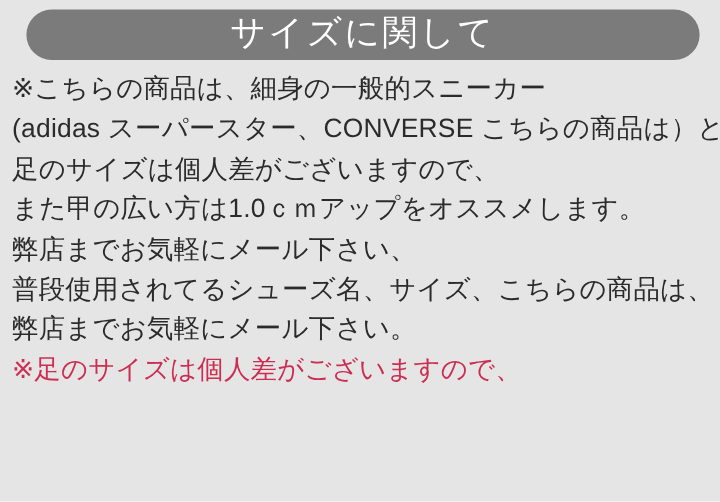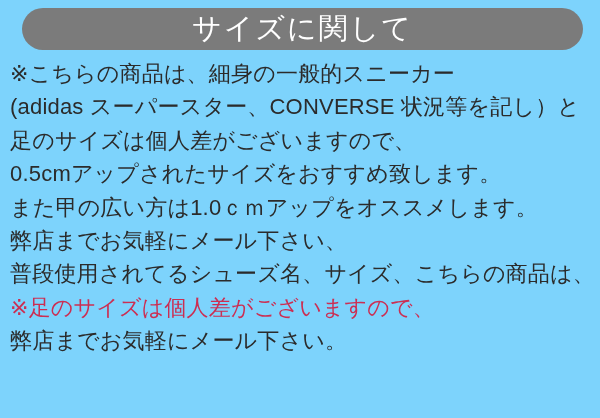--- a/index.html
+++ b/index.html
@@ -7,21 +7,21 @@
     width: 600px;
     height: 418px;
     background: #ffffff;
     font-family: "Liberation Sans", "DejaVu Sans", sans-serif;
     overflow: hidden;
   }
   .page {
     position: relative;
     width: 600px;
     height: 418px;
-    background: #7dd3fc;
+    background: #e5e5e5;
   }
   .header-bar {
     position: absolute;
     left: 22px;
     top: 8px;
     width: 561px;
     height: 42px;
     background: #7b7b7b;
     border-radius: 21px;
     display: flex;
@@ -56,23 +56,22 @@
 <body>
 
 <div class="page">
 
   <div class="header-bar">
     <span class="header-title">サイズに関して</span>
   </div>
 
   <div class="text-block">
     <div class="text-line">※こちらの商品は、細身の一般的スニーカー</div>
-    <div class="text-line">(adidas スーパースター、CONVERSE 状況等を記し）と</div>
+    <div class="text-line">(adidas スーパースター、CONVERSE こちらの商品は）と</div>
     <div class="text-line">足のサイズは個人差がございますので、</div>
-    <div class="text-line">0.5cmアップされたサイズをおすすめ致します。</div>
     <div class="text-line">また甲の広い方は1.0ｃｍアップをオススメします。</div>
     <div class="text-line">弊店までお気軽にメール下さい、</div>
     <div class="text-line">普段使用されてるシューズ名、サイズ、こちらの商品は、</div>
+    <div class="text-line">弊店までお気軽にメール下さい。</div>
     <div class="text-line red">※足のサイズは個人差がございますので、</div>
-    <div class="text-line">弊店までお気軽にメール下さい。</div>
   </div>
 
 </div>
 
 </body></html>

